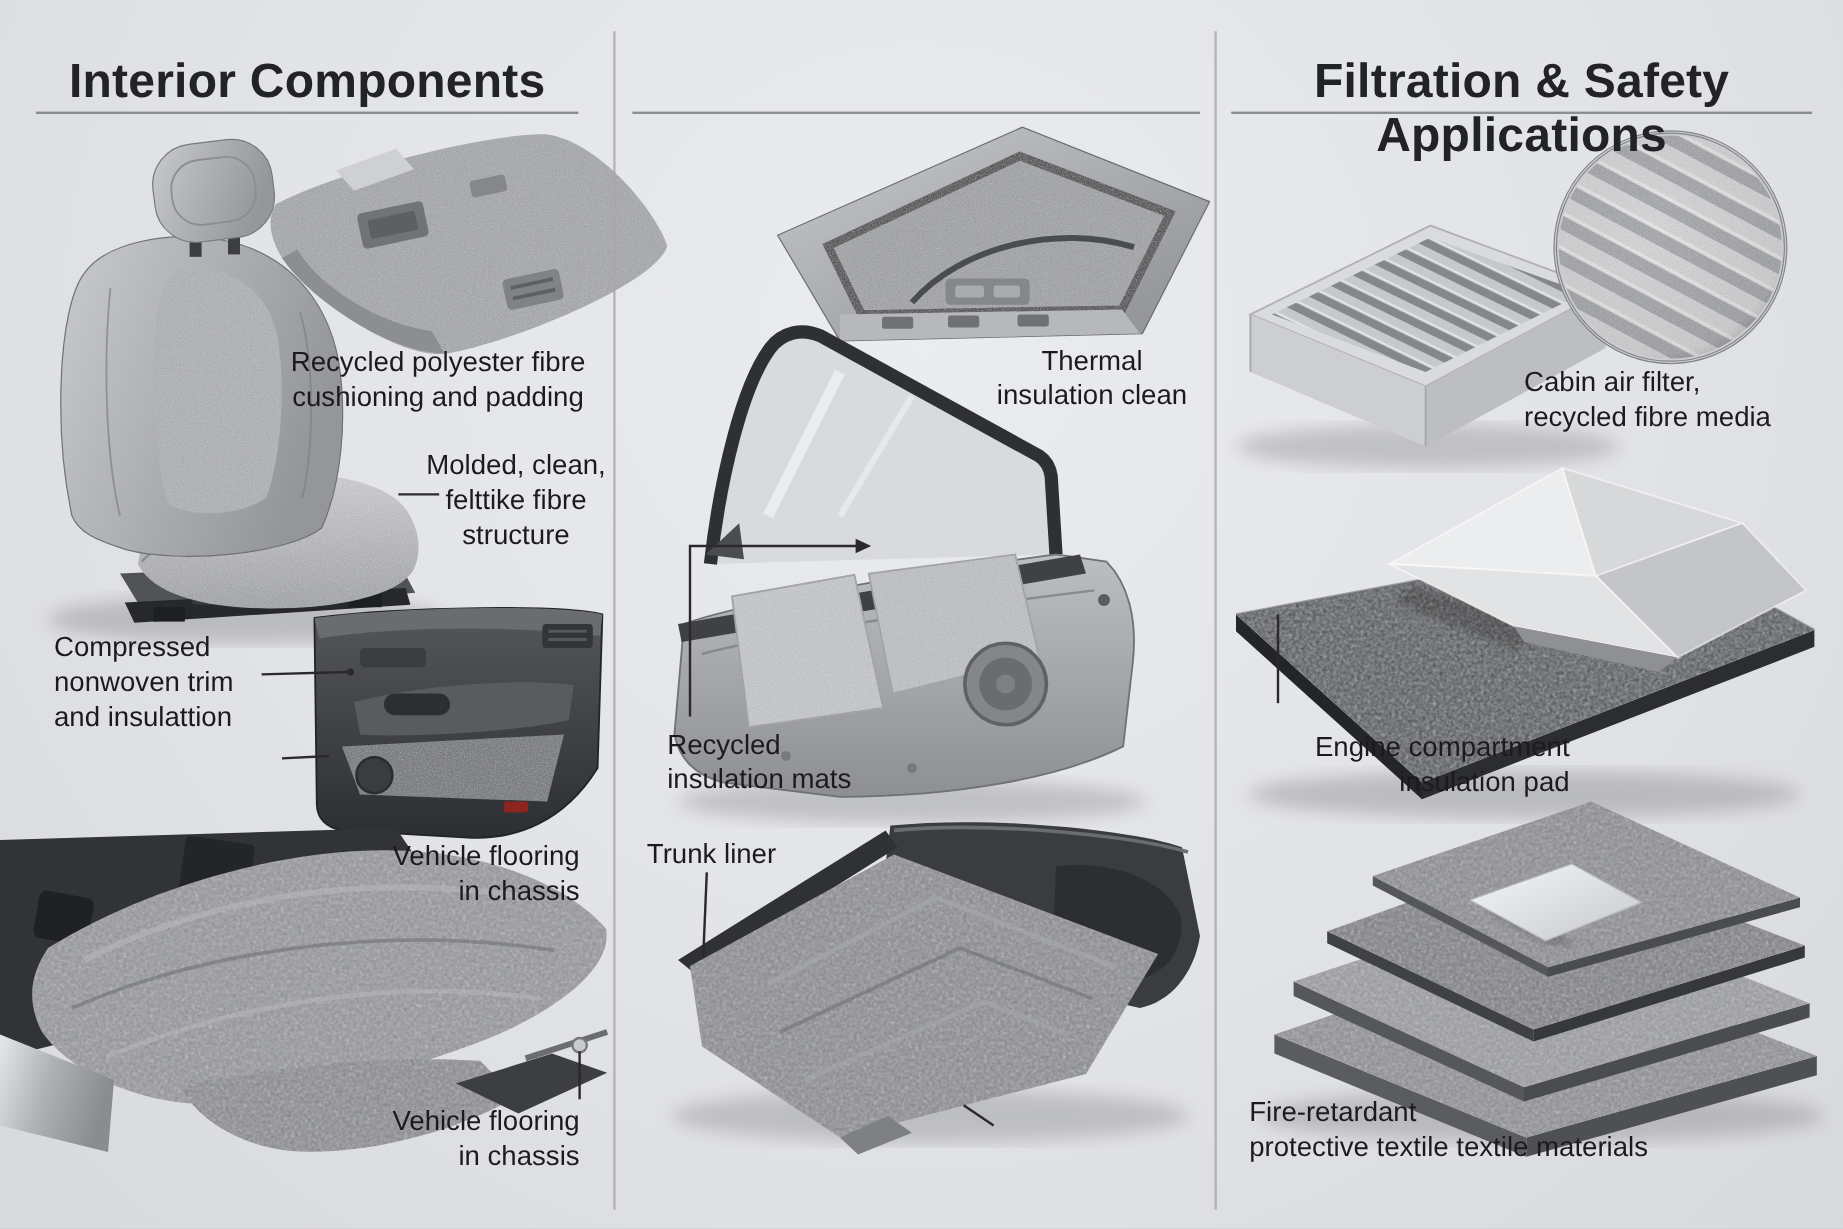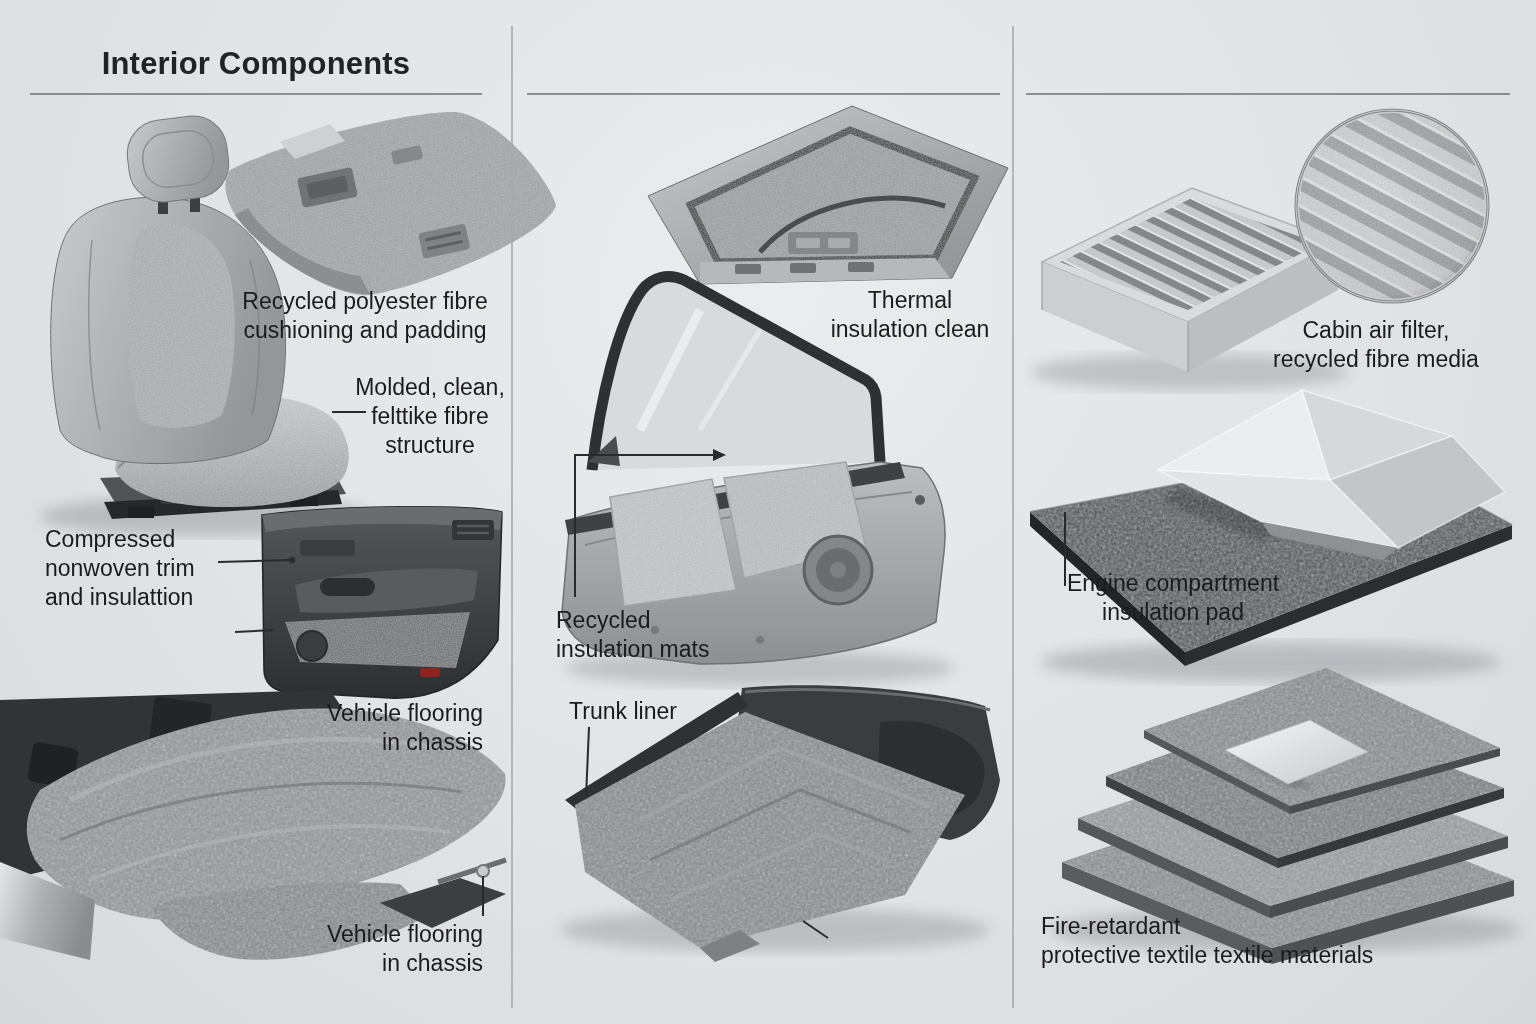--- a/index.html
+++ b/index.html
@@ -4,21 +4,21 @@
 <style>
   html,body{margin:0;padding:0;background:#c9cacd;}
   .stage{
     position:relative;width:1536px;height:1024px;overflow:hidden;
     background:radial-gradient(ellipse at 50% 28%, #ebecee 0%, #e2e3e6 55%, #d8d9dc 100%);
     font-family:"Liberation Sans","DejaVu Sans",sans-serif;
     color:#1b1b1d;
   }
   .art{position:absolute;left:0;top:0;width:1536px;height:1024px;}
   .col-title{
-    position:absolute;font-size:31px;font-weight:bold;color:#222326;
+    position:absolute;font-size:40px;font-weight:bold;color:#222326;
     text-align:center;letter-spacing:.2px;
   }
   .rule{position:absolute;height:2px;background:#6f7076;opacity:.75;}
   .vdiv{position:absolute;top:26px;width:2px;height:982px;background:#a7a8ad;opacity:.8;}
   .lbl{
     position:absolute;font-size:23px;line-height:1.26;color:#1b1b1d;
     white-space:pre-line;
   }
 </style>
 </head>
@@ -291,40 +291,41 @@
   </g>
 </svg>
 
 <div class="vdiv" style="left:511px"></div>
 <div class="vdiv" style="left:1012px"></div>
 <div class="rule" style="left:30px;top:93px;width:452px"></div>
 <div class="rule" style="left:527px;top:93px;width:473px"></div>
 <div class="rule" style="left:1026px;top:93px;width:484px"></div>
 
 <div class="col-title" style="left:30px;top:46px;width:452px">Interior Components</div>
+<div class="col-title" style="left:1026px;top:46px;width:484px">Filtration &amp; Safety Applications</div>
 
 <div class="lbl" style="left:350px;top:373px;width:160px;text-align:center">Molded, clean,
 felttike fibre
 structure</div>
 <div class="lbl" style="left:233px;top:287px;width:264px;text-align:center">Recycled polyester fibre
 cushioning and padding</div>
 <div class="lbl" style="left:45px;top:525px;width:220px;text-align:left">Compressed
 nonwoven trim
 and insulattion</div>
 <div class="lbl" style="left:320px;top:699px;width:163px;text-align:right">Vehicle flooring
 in chassis</div>
 <div class="lbl" style="left:320px;top:920px;width:163px;text-align:right">Vehicle flooring
 in chassis</div>
 
 <div class="lbl" style="left:830px;top:286px;width:160px;text-align:center">Thermal
 insulation clean</div>
 <div class="lbl" style="left:556px;top:606px;width:210px;text-align:left">Recycled
 insulation mats</div>
-<div class="lbl" style="left:553px;top:697px;width:140px;text-align:center">Trunk liner</div>
-
-<div class="lbl" style="left:1270px;top:316px;width:212px;text-align:center">Cabin air filter,
+<div class="lbl" style="left:539px;top:697px;width:140px;text-align:left">Trunk liner</div>
+
+<div class="lbl" style="left:1270px;top:304px;width:212px;text-align:left">Cabin air filter,
 recycled fibre media</div>
-<div class="lbl" style="left:1038px;top:569px;width:270px;text-align:center">Engine compartment
+<div class="lbl" style="left:1038px;top:608px;width:270px;text-align:right">Engine compartment
 insulation pad</div>
 <div class="lbl" style="left:1041px;top:912px;width:390px;text-align:left">Fire-retardant
 protective textile textile materials</div>
 
 </div>
 
 </body></html>

